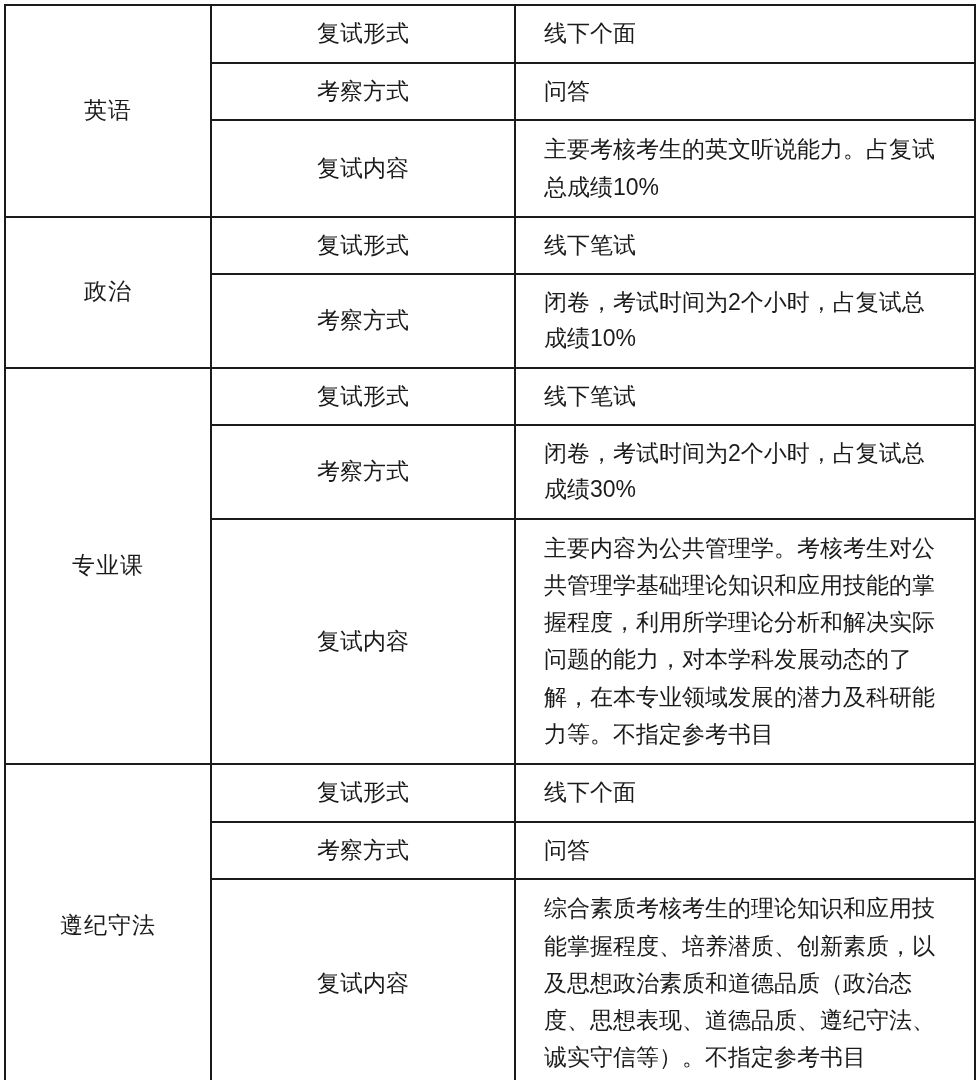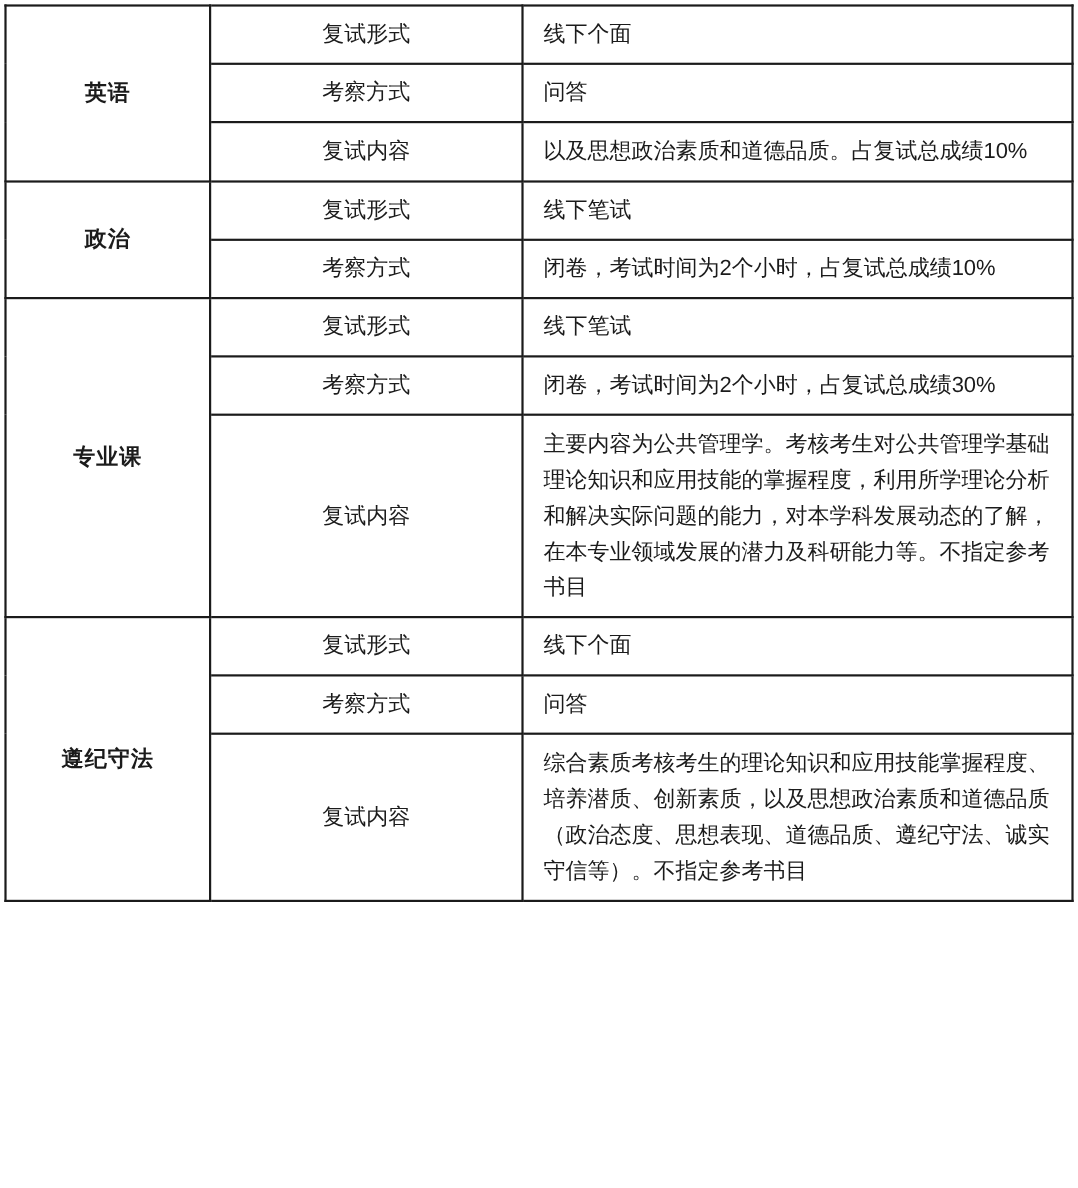--- a/index.html
+++ b/index.html
@@ -21,30 +21,30 @@
     padding: 4px 4px 4px 4px;
   }
   table.exam-table {
     border-collapse: collapse;
     table-layout: fixed;
     width: 972px;
     margin: 0;
   }
   table.exam-table td {
     border: 2px solid #1b1b1b;
-    padding: 10px 18px;
+    padding: 10px 28px;
     vertical-align: middle;
-    font-size: 20px;
+    font-size: 23px;
     line-height: 1.55;
     word-break: break-word;
   }
   td.subject {
     width: 148px;
     text-align: center;
-    font-weight: bold;
+    font-weight: normal;
     font-size: 20px;
     letter-spacing: 1px;
   }
   td.field {
     width: 246px;
     text-align: center;
     font-size: 20px;
   }
   td.value {
     text-align: left;
@@ -65,21 +65,21 @@
         <td class="subject" rowspan="3">英语</td>
         <td class="field">复试形式</td>
         <td class="value">线下个面</td>
       </tr>
       <tr>
         <td class="field">考察方式</td>
         <td class="value">问答</td>
       </tr>
       <tr>
         <td class="field">复试内容</td>
-        <td class="value tall">以及思想政治素质和道德品质。占复试总成绩10%</td>
+        <td class="value tall">主要考核考生的英文听说能力。占复试总成绩10%</td>
       </tr>
 
       <tr>
         <td class="subject" rowspan="2">政治</td>
         <td class="field">复试形式</td>
         <td class="value">线下笔试</td>
       </tr>
       <tr>
         <td class="field">考察方式</td>
         <td class="value">闭卷，考试时间为2个小时，占复试总成绩10%</td>

